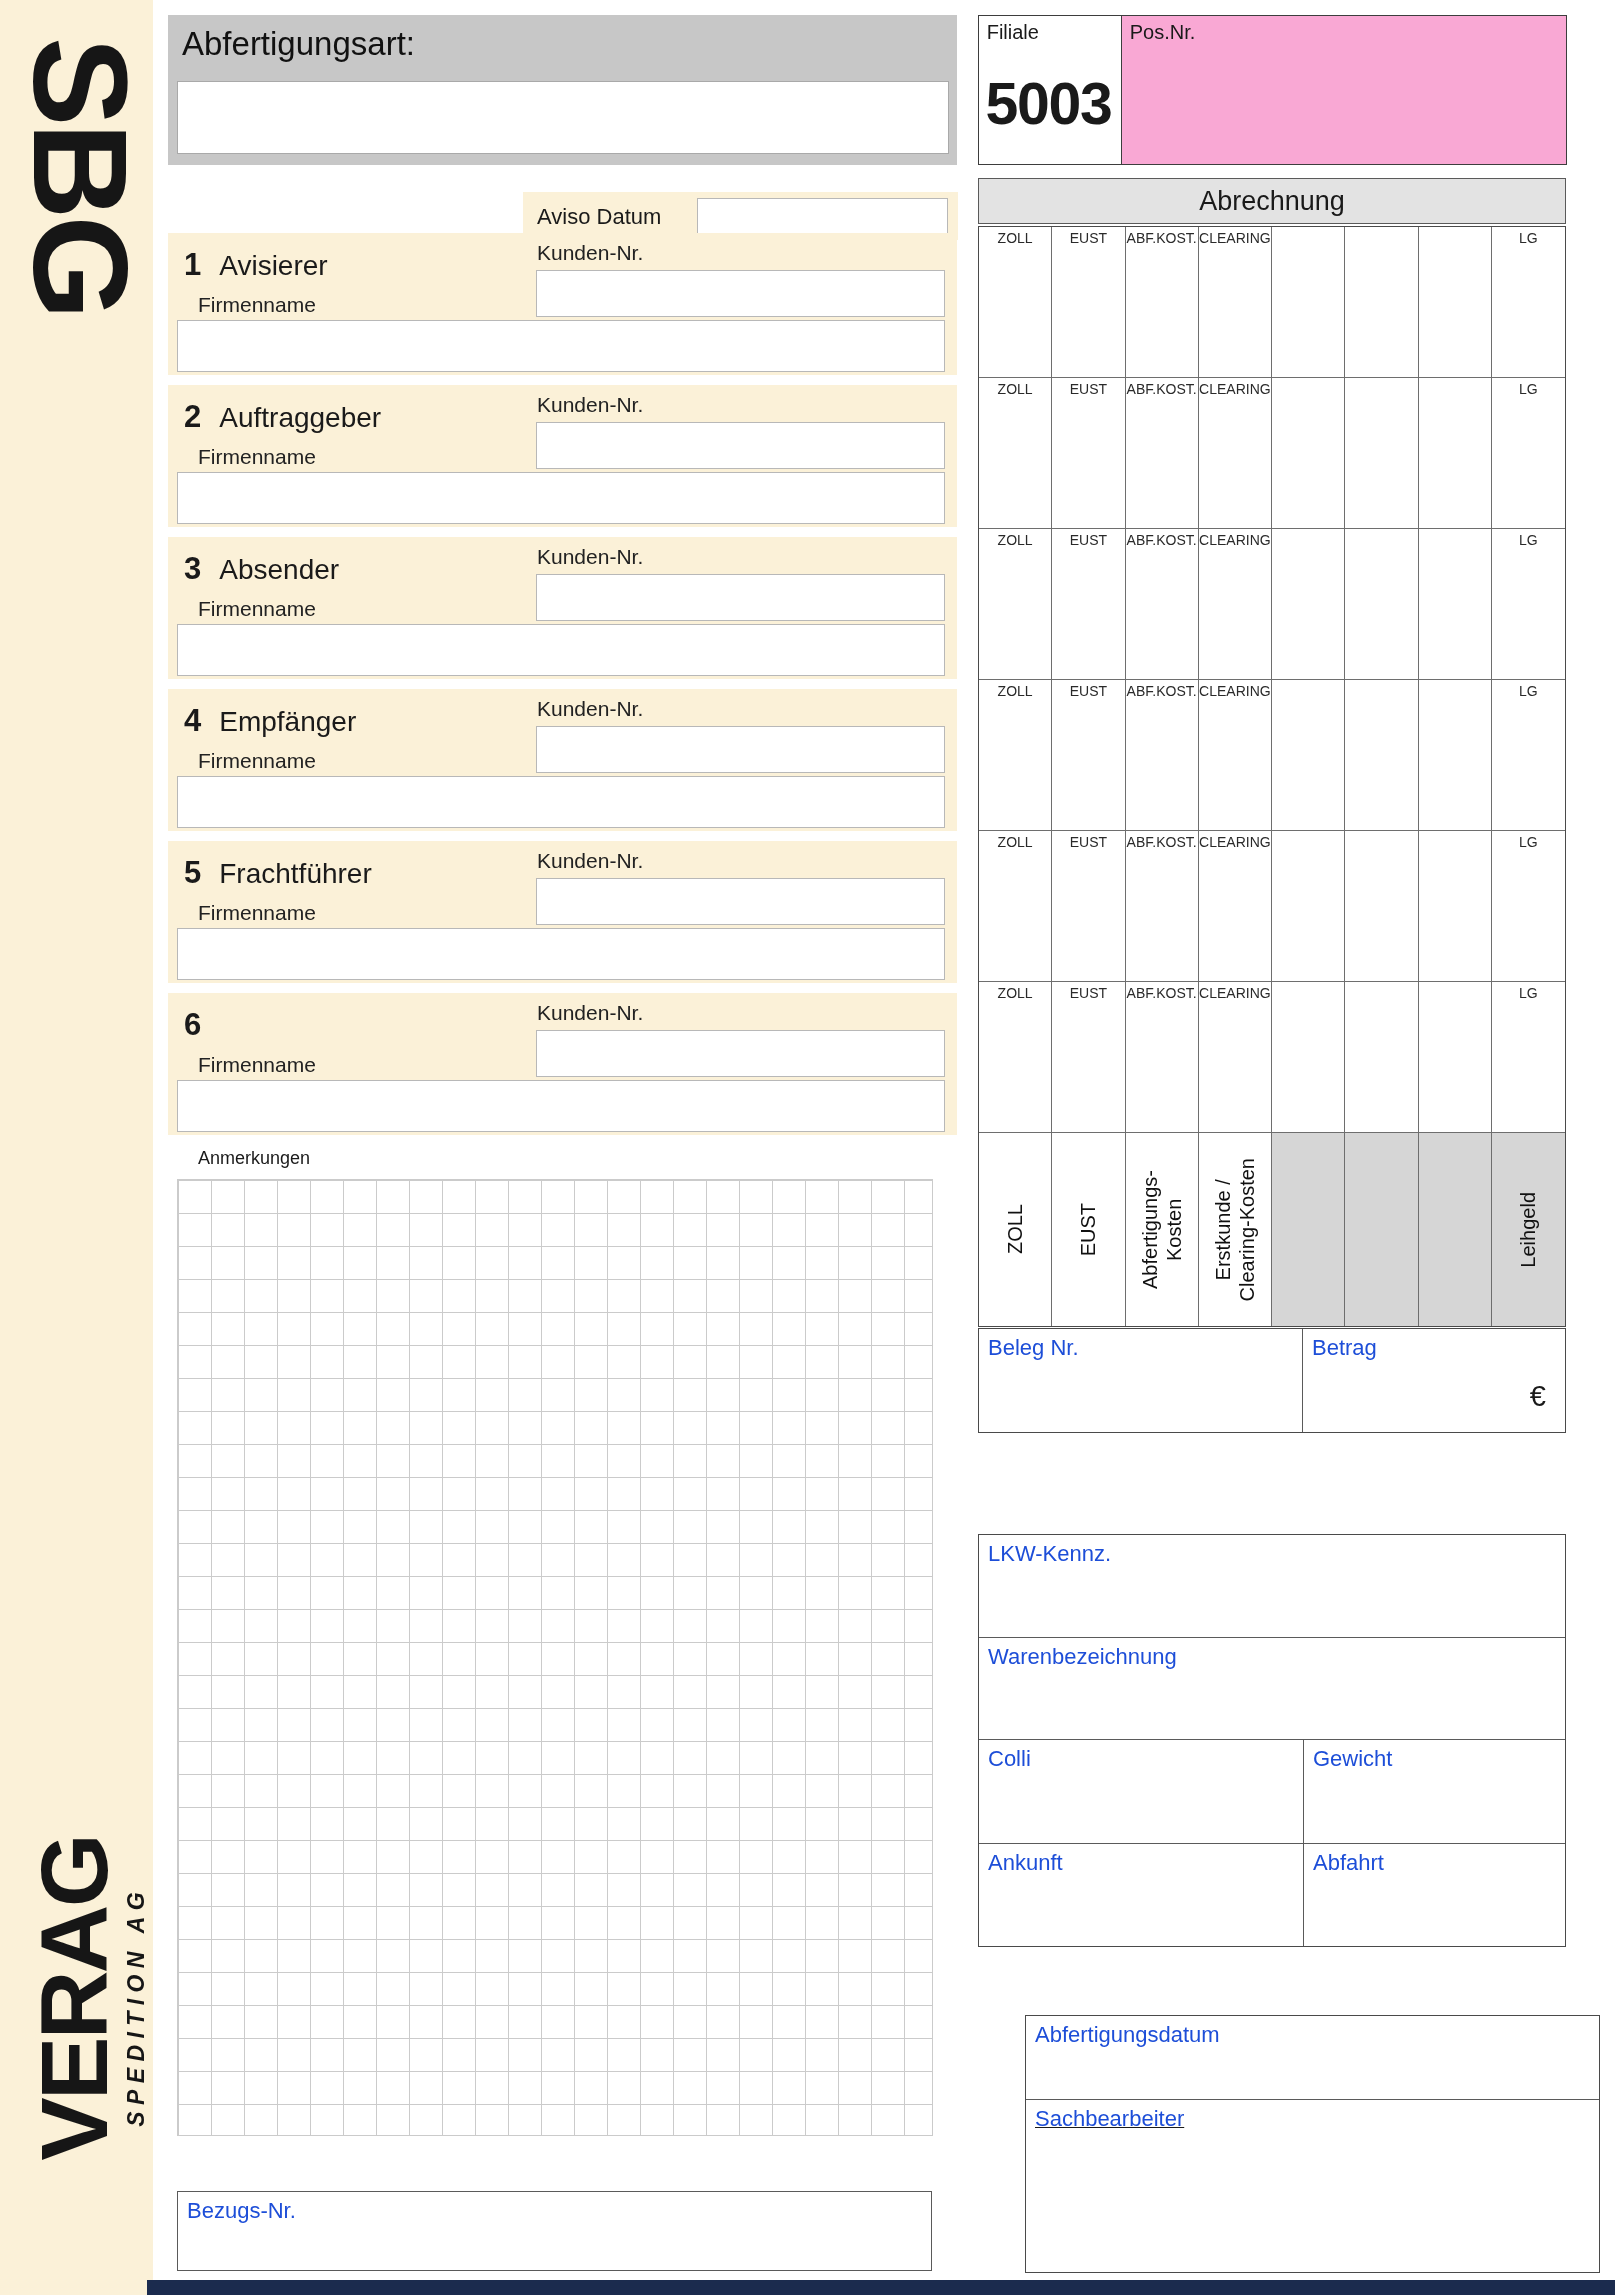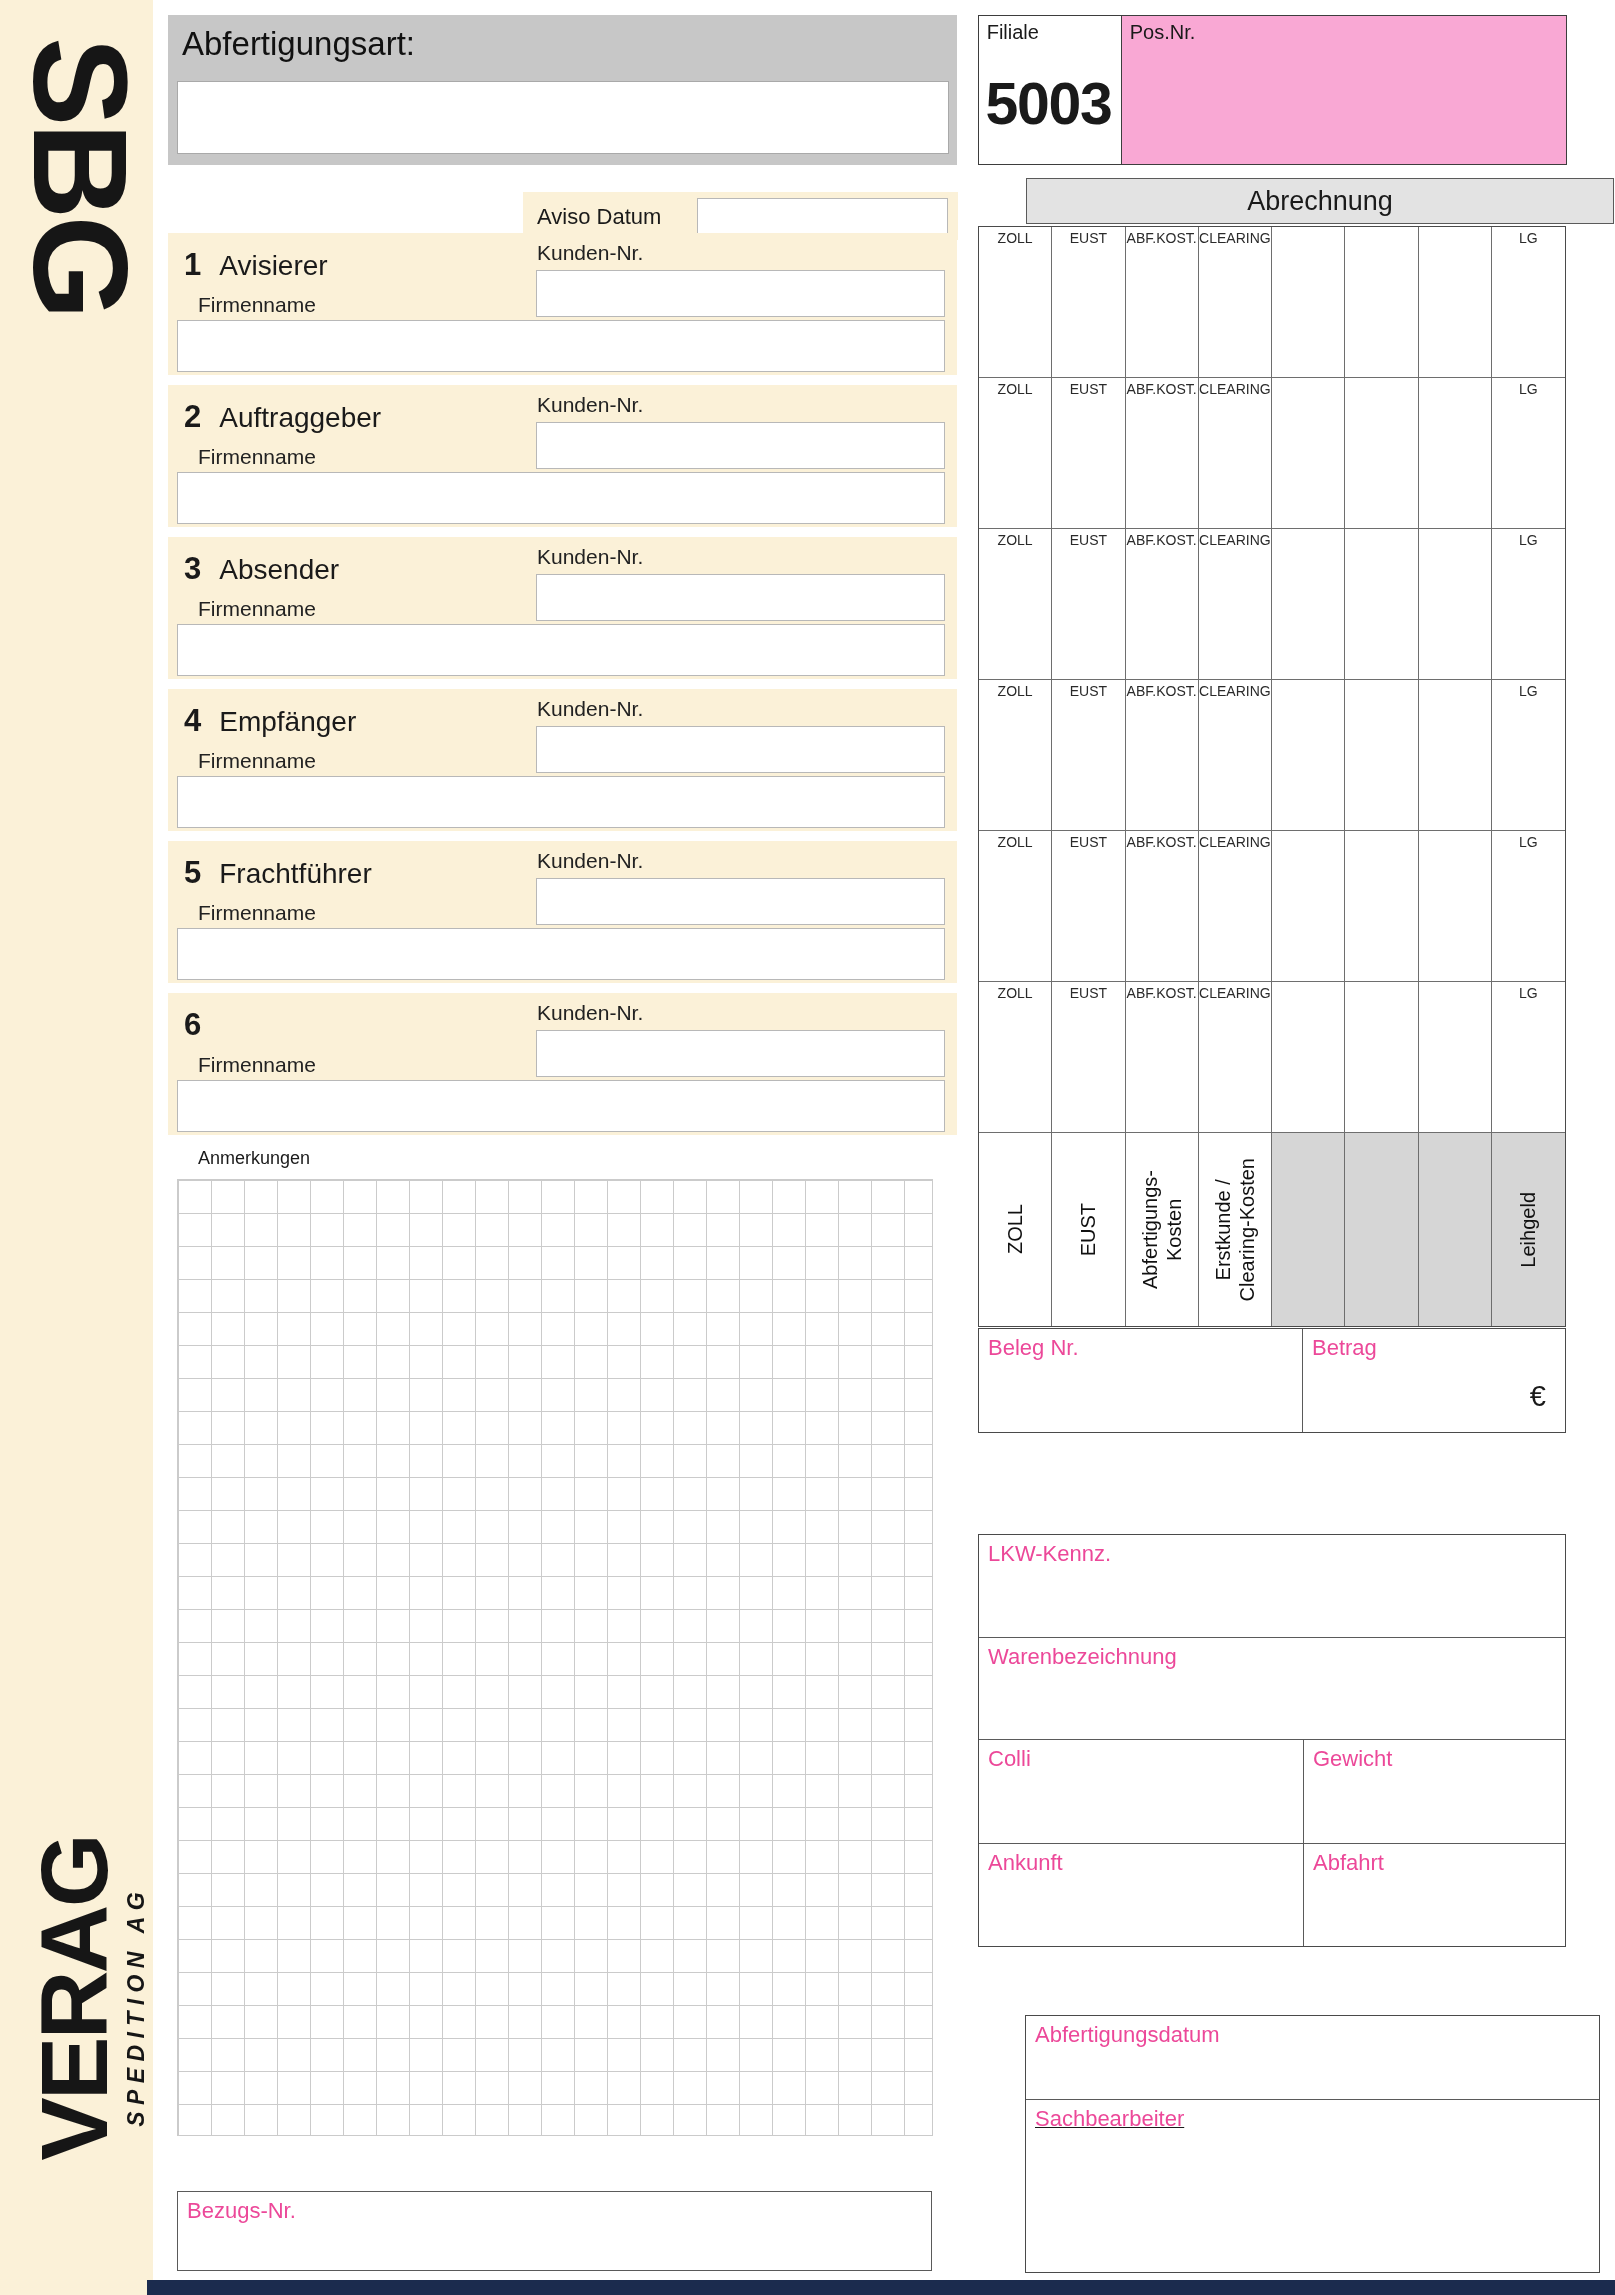--- a/index.html
+++ b/index.html
@@ -47,40 +47,40 @@
   .party-num { font-size:31px; font-weight:bold; margin-right:18px; }
   .party-role { font-size:28px; }
   .field-label { font-size:21px; color:#222; }
   .kunden-label { position:absolute; left:369px; top:7.7px; }
   .kunden-input { position:absolute; left:368px; top:37px; width:409px; height:47px; background:#fff; border:1.3px solid #b8b8b8; }
   .firma-label  { position:absolute; left:30px; top:60px; }
   .firma-input  { position:absolute; left:9px; top:87px; width:768px; height:52px; background:#fff; border:1.3px solid #b8b8b8; }
 
   
   .abr-header {
-    left:1026px; top:178px; width:588px; height:46px; background:var(--abr-gray,#e3e3e3);
+    left:978px; top:178px; width:588px; height:46px; background:var(--abr-gray,#e3e3e3);
     border:1.3px solid #5a5a5a; font-size:27px; display:flex; align-items:center; justify-content:center;
   }
   .abr-table {
     left:978px; top:226px; width:588px; height:1101px; background:#fff;
     border:1.9px solid var(--border-dark,#4a4a4a);
     display:grid; grid-template-columns:repeat(8,1fr); grid-template-rows:repeat(6,151px) 1fr;
   }
   .abr-cell { border-right:1.3px solid #6e6e6e; border-bottom:1.3px solid #6e6e6e; display:flex; justify-content:center; align-items:flex-start; }
   .abr-cell:nth-child(8n) { border-right:none; }
   .abr-footer { border-bottom:none; align-items:center; }
   .abr-cell-label { font-size:14px; color:#2a2a2a; margin-top:2.6px; white-space:nowrap; }
   .vert-label { writing-mode:vertical-rl; transform:rotate(180deg); font-size:20px; line-height:1.2; white-space:pre-line; text-align:center; color:#111; }
   .gray { background:var(--footer-gray,#d6d6d6); }
 
   
   .beleg-group { left:978px; top:1328px; width:588px; height:105px; background:#fff; border:1.9px solid var(--border-dark,#4a4a4a); display:flex; }
   .beleg-cell { width:324px; border-right:1.3px solid #5a5a5a; position:relative; padding:6.4px 9px; }
   .betrag-cell { flex:1; position:relative; padding:6.4px 9px; }
-  .cell-label { font-size:22px; color:#ec4899; }
+  .cell-label { font-size:22px; color:#1d4ed8; }
   .euro { position:absolute; right:19px; top:51px; font-size:29px; }
 
   
   .anm-label { left:198px; top:1148px; font-size:18px; }
   .anm-grid {
     left:177px; top:1179px; width:756px; height:957px; background-color:#fff;
     background-image:
       linear-gradient(to right,#cbcbcb 1.3px,transparent 1.3px),
       linear-gradient(to bottom,#cbcbcb 1.3px,transparent 1.3px);
     background-size:33px 33px;

